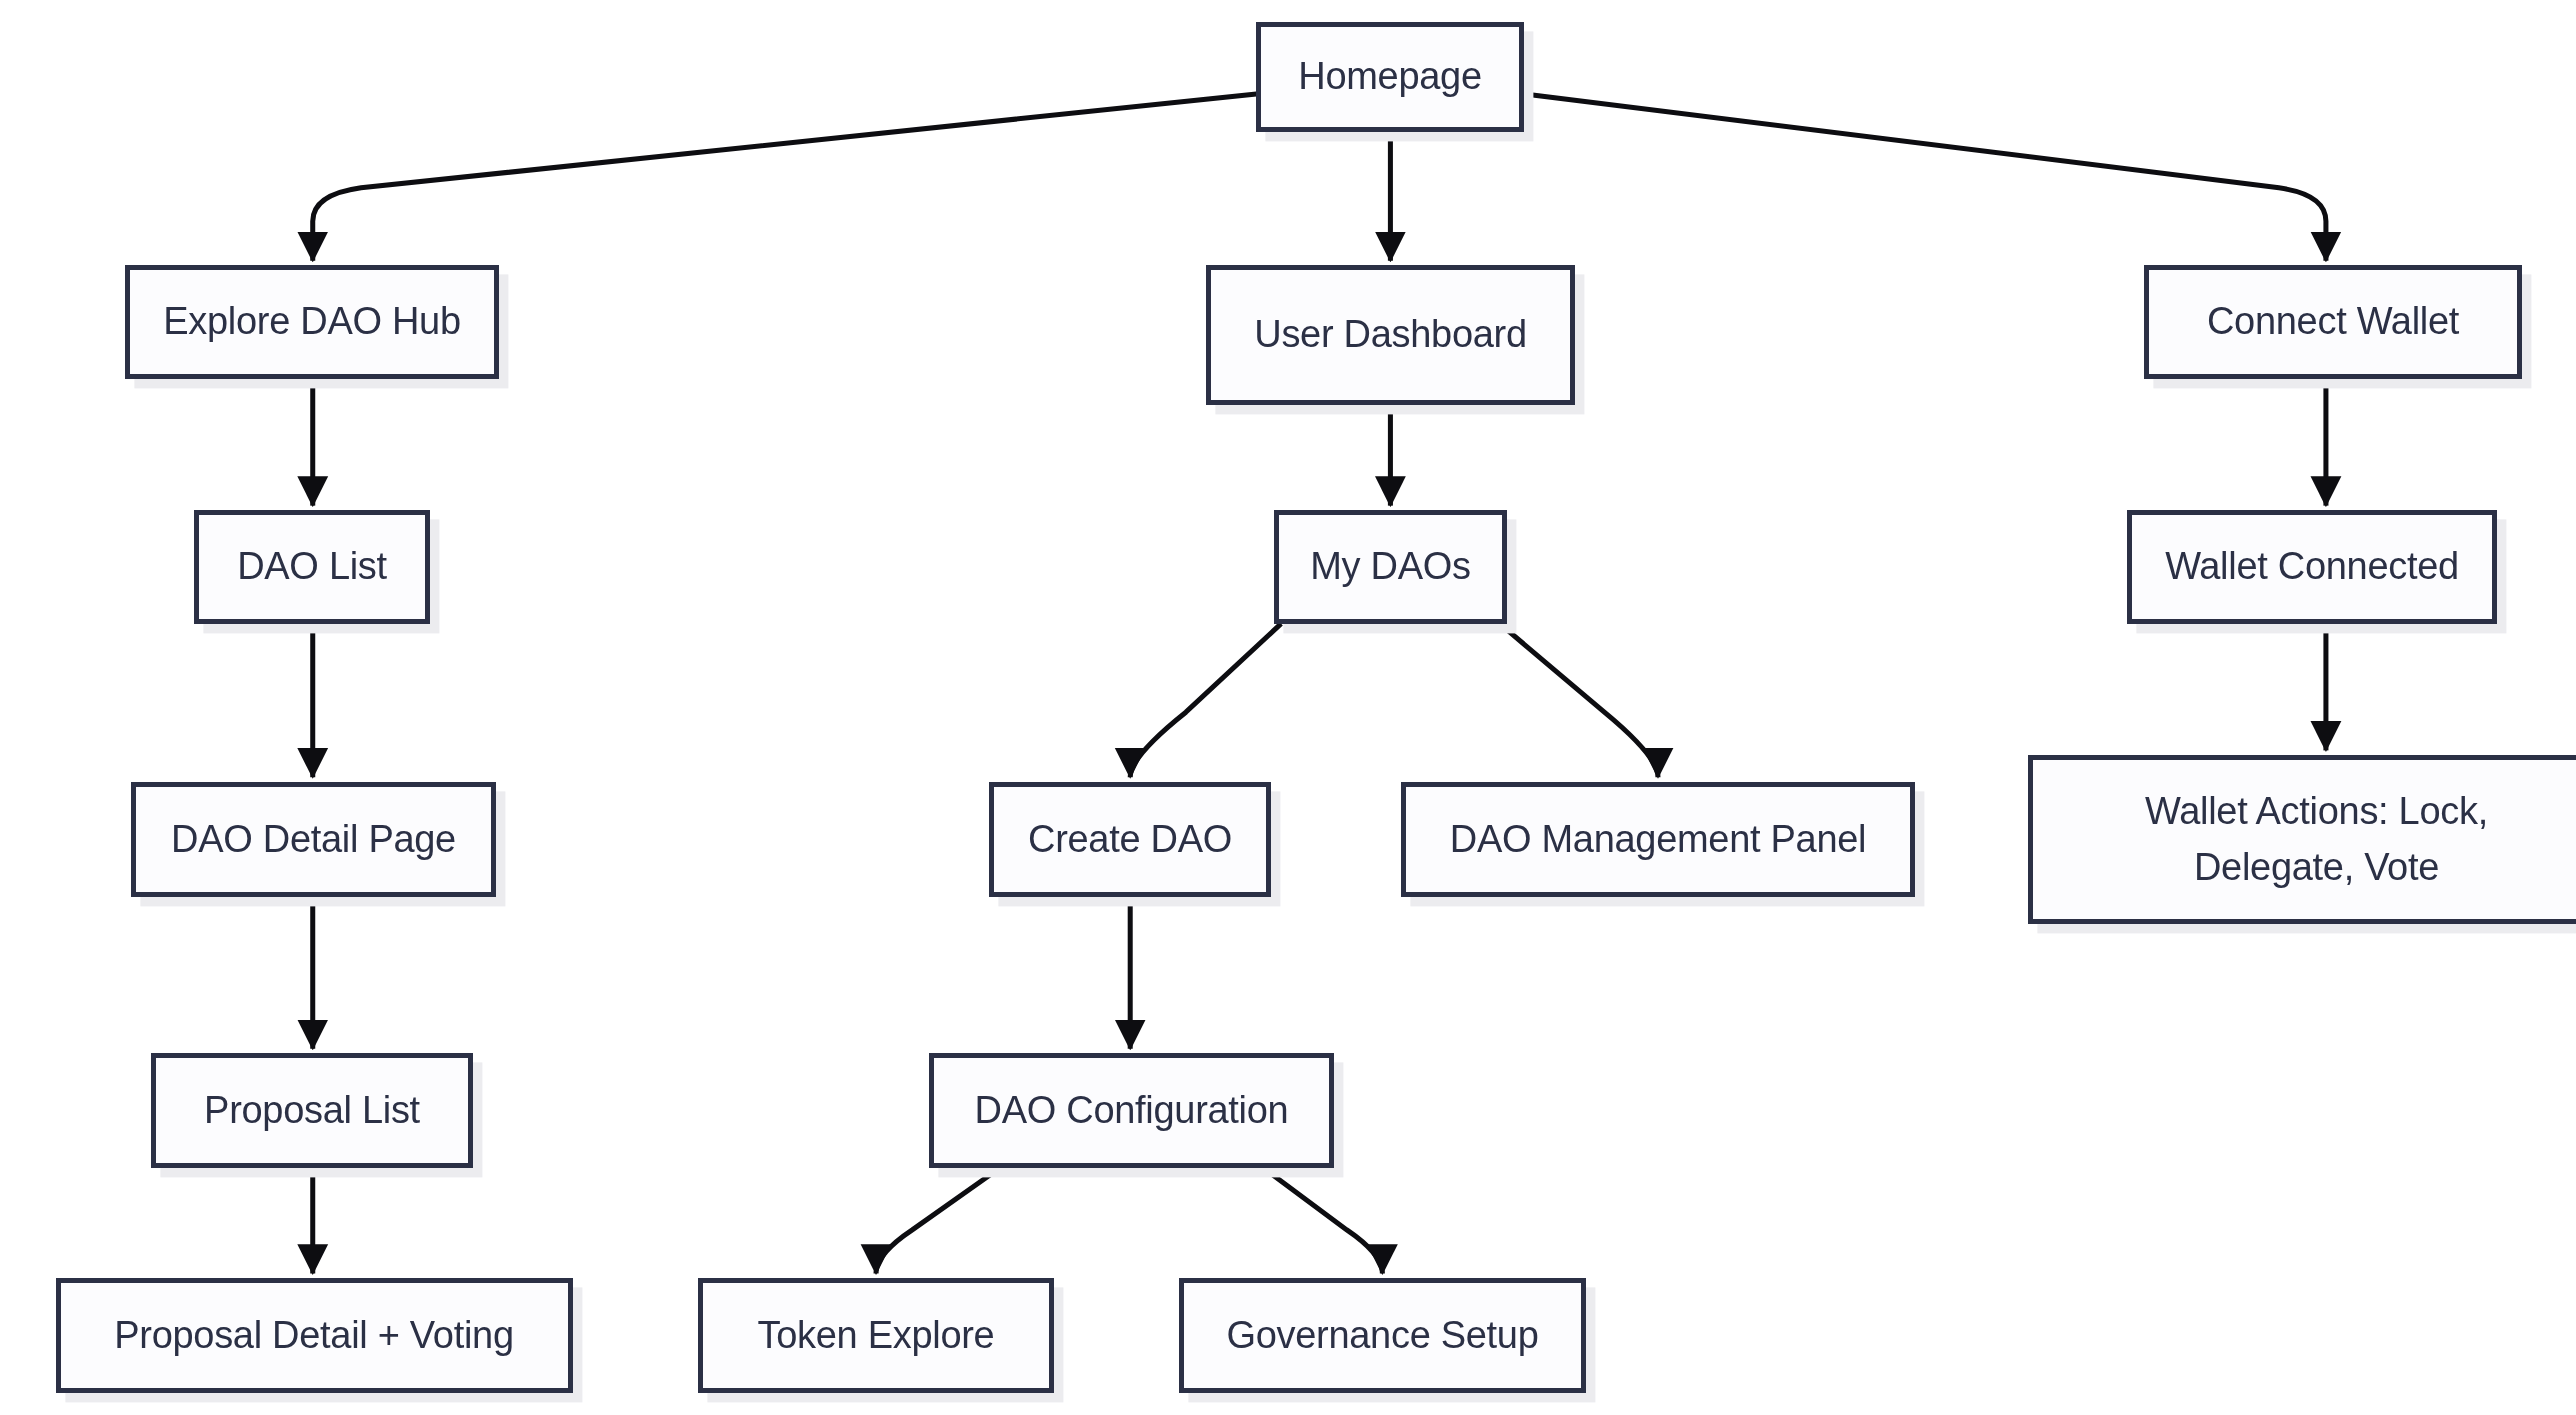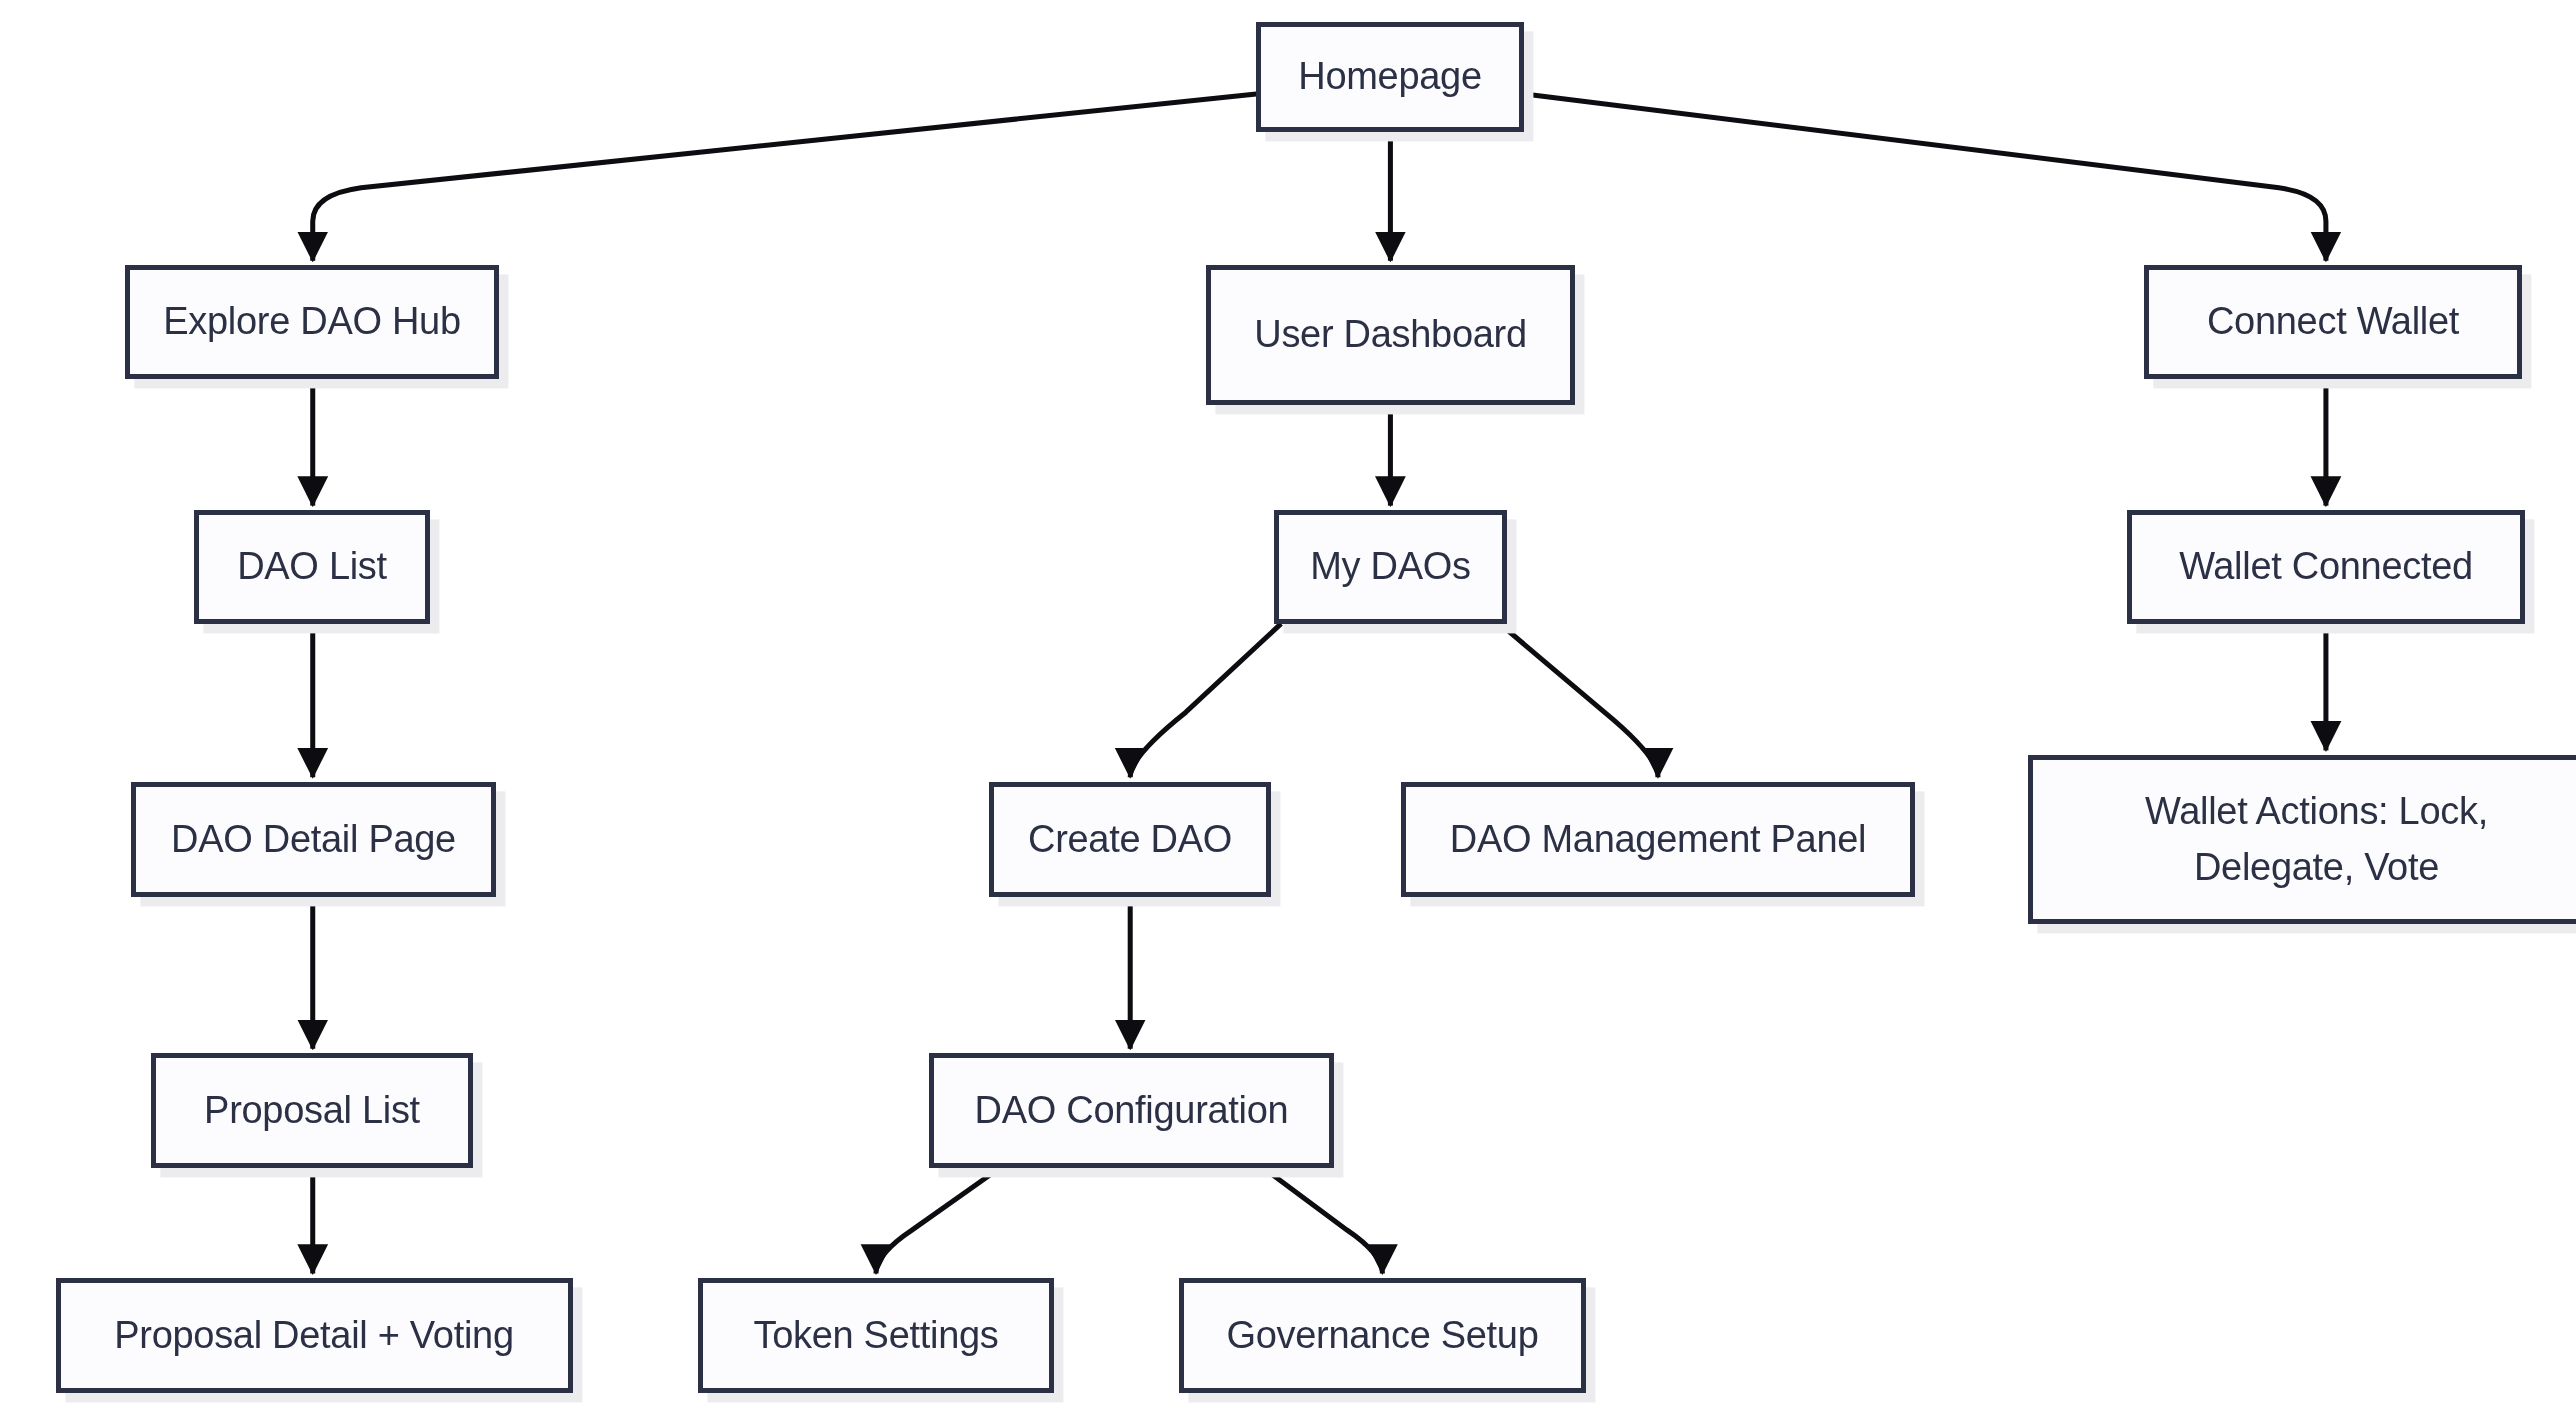--- a/index.html
+++ b/index.html
@@ -88,21 +88,21 @@
   </div>
 
   <div class="node" style="left:162px; top:510px; width:236px; height:114px">
     <span class="label">DAO List</span>
   </div>
 
   <div class="node" style="left:1242px; top:510px; width:233px; height:114px">
     <span class="label">My DAOs</span>
   </div>
 
-  <div class="node" style="left:2095px; top:510px; width:398px; height:114px">
+  <div class="node" style="left:2095px; top:510px; width:370px; height:114px">
     <span class="label">Wallet Connected</span>
   </div>
 
   <div class="node" style="left:99px; top:782px; width:365px; height:115px">
     <span class="label">DAO Detail Page</span>
   </div>
 
   <div class="node" style="left:957px; top:782px; width:282px; height:115px">
     <span class="label">Create DAO</span>
   </div>
@@ -122,21 +122,21 @@
 
   <div class="node" style="left:897px; top:1053px; width:405px; height:115px">
     <span class="label">DAO Configuration</span>
   </div>
 
   <div class="node" style="left:23.5px; top:1278px; width:517px; height:115px">
     <span class="label">Proposal Detail + Voting</span>
   </div>
 
   <div class="node" style="left:666px; top:1278px; width:356px; height:115px">
-    <span class="label">Token Settings</span>
+    <span class="label">Token Explore</span>
   </div>
 
   <div class="node" style="left:1147px; top:1278px; width:407px; height:115px">
     <span class="label">Governance Setup</span>
   </div>
 
 </div>
 
 
 </body></html>

